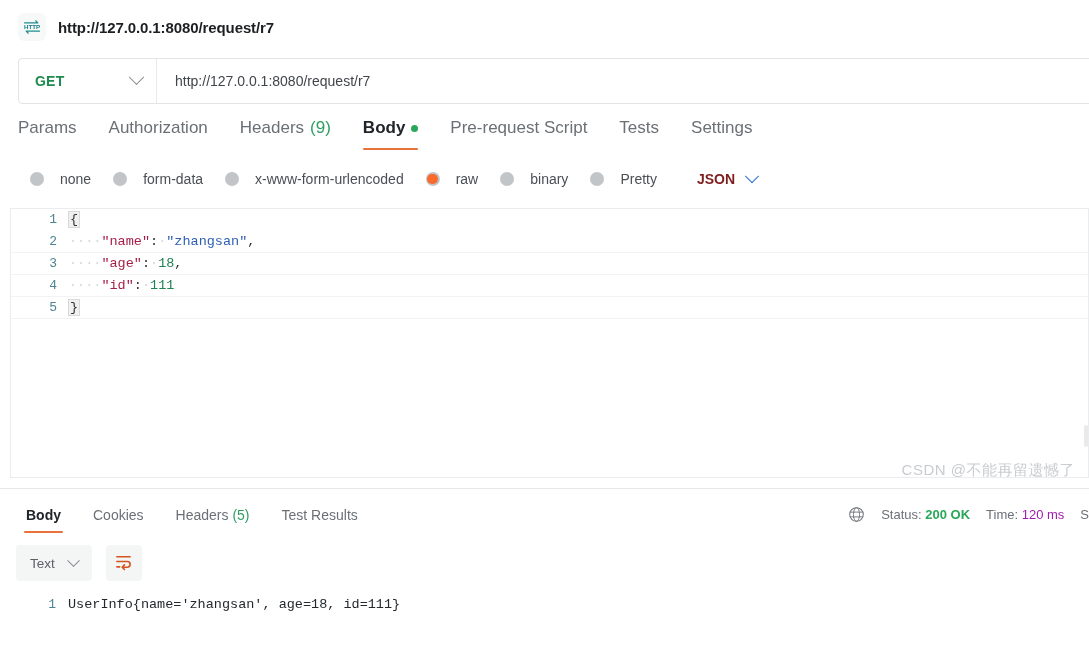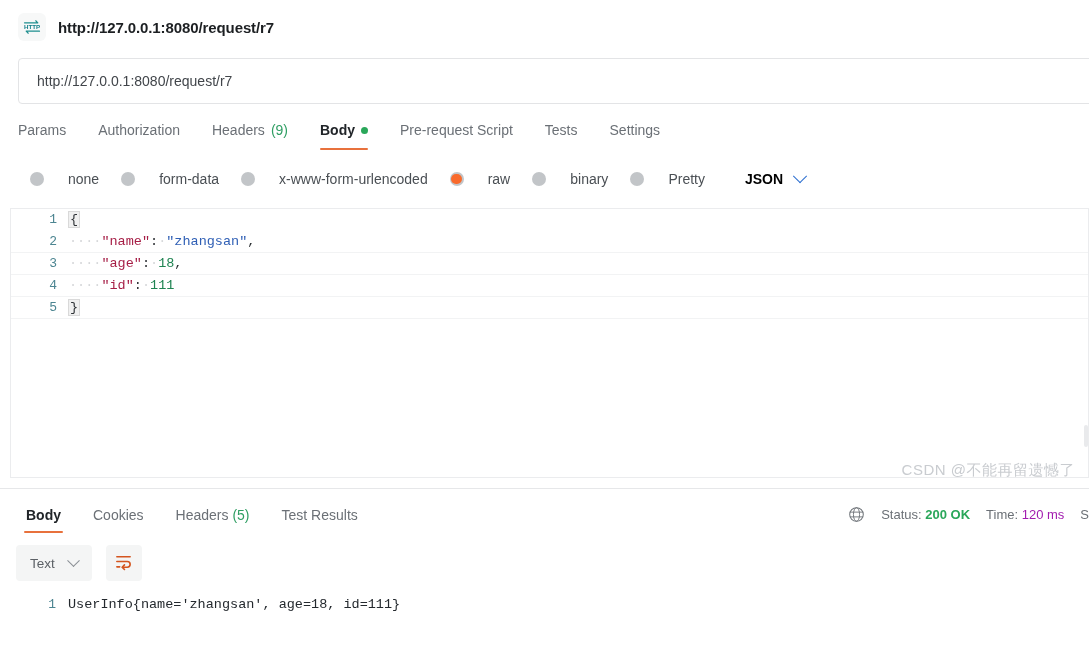--- a/index.html
+++ b/index.html
@@ -78,21 +78,21 @@
     display: flex; align-items: flex-end;
     gap: 0;
     padding: 14px 0 0 0;
     margin-left: 18px;
     height: 46px;
   }
   .tab {
     position: relative;
     display: flex; align-items: center; gap: 6px;
     padding: 0 16px 12px 16px;
-    font-size: 14px;
+    font-size: 17px;
     color: #6b7076;
     cursor: pointer;
     white-space: nowrap;
     margin-top: 26px;
   }
   .tab:first-child { padding-left: 0; }
   .tab.active { color: #212529; font-weight: bold; }
   .tab.active .underline {
     position: absolute; left: 16px; right: 16px; bottom: 0;
     height: 2.5px; background: #e8713c; border-radius: 2px;
@@ -106,21 +106,21 @@
 
   
   .bodytype-row {
     display: flex; align-items: center;
     margin-left: 30px;
     margin-top: 14px;
     gap: 0;
     height: 30px;
   }
   .radio-item {
-    display: flex; align-items: center; gap: 24px;
+    display: flex; align-items: center; gap: 16px;
     margin-right: 22px;
     cursor: pointer;
     font-size: 14px;
     color: #4a4f54;
     white-space: nowrap;
   }
   .radio {
     width: 14px; height: 14px; border-radius: 50%;
     background: #c2c5c8;
     flex: 0 0 auto;
@@ -131,21 +131,21 @@
   }
   .radio.sel::after {
     content: "";
     position: absolute; inset: 1.6px;
     border-radius: 50%;
     background: #f96a2c;
   }
   .json-select {
     display: flex; align-items: center; gap: 12px;
     margin-left: 18px;
-    color: #000000;
+    color: #7f1d1d;
     font-size: 14px;
     font-weight: bold;
     cursor: pointer;
   }
   .chev-blue {
     width: 10px; height: 10px;
     border-right: 1.7px solid #2d6fd0;
     border-bottom: 1.7px solid #2d6fd0;
     transform: rotate(45deg) translate(-2px,-2px);
   }
@@ -320,20 +320,24 @@
         <path d="M3 7 H19 L16.5 4.5" stroke="#1e8e8e" stroke-width="1.4" fill="none" stroke-linecap="round" stroke-linejoin="round"></path>
         <path d="M21 17 H5 L7.5 19.5" stroke="#1e8e8e" stroke-width="1.4" fill="none" stroke-linecap="round" stroke-linejoin="round"></path>
         <text x="12" y="14.6" font-size="7.4" font-family="Liberation Sans, sans-serif" font-weight="bold" fill="#14808a" text-anchor="middle">HTTP</text>
       </svg>
     </span>
     <span class="title-text">http://127.0.0.1:8080/request/r7</span>
   </div>
 
   <div class="urlbar-wrap">
     <div class="urlbar">
+      <div class="method">
+        <span class="method-label">GET</span>
+        <span class="chev"></span>
+      </div>
       <input class="url-input" type="text" value="http://127.0.0.1:8080/request/r7" style="">
     </div>
   </div>
 
   <div class="req-tabs">
     <div class="tab">
       <span>Params</span>
     </div>
     <div class="tab">
       <span>Authorization</span>

